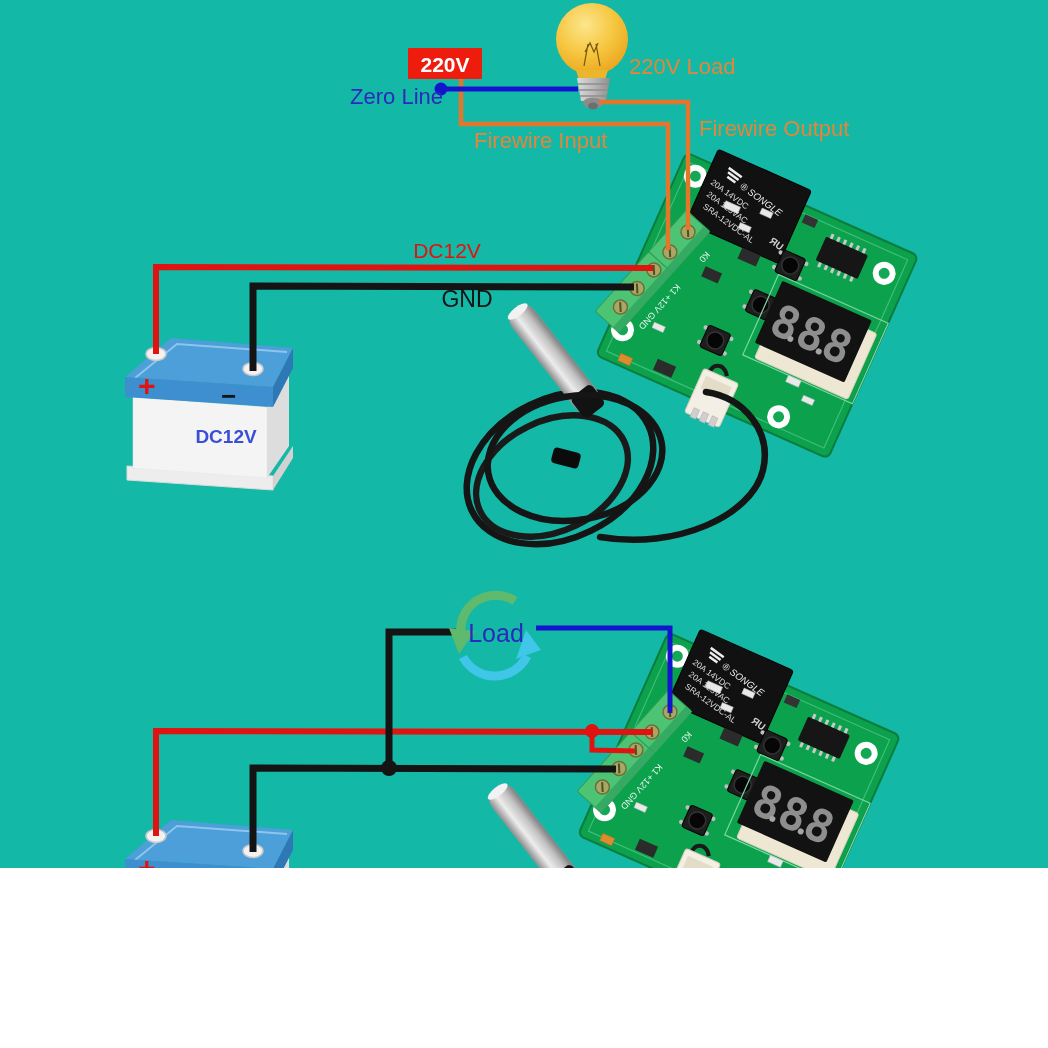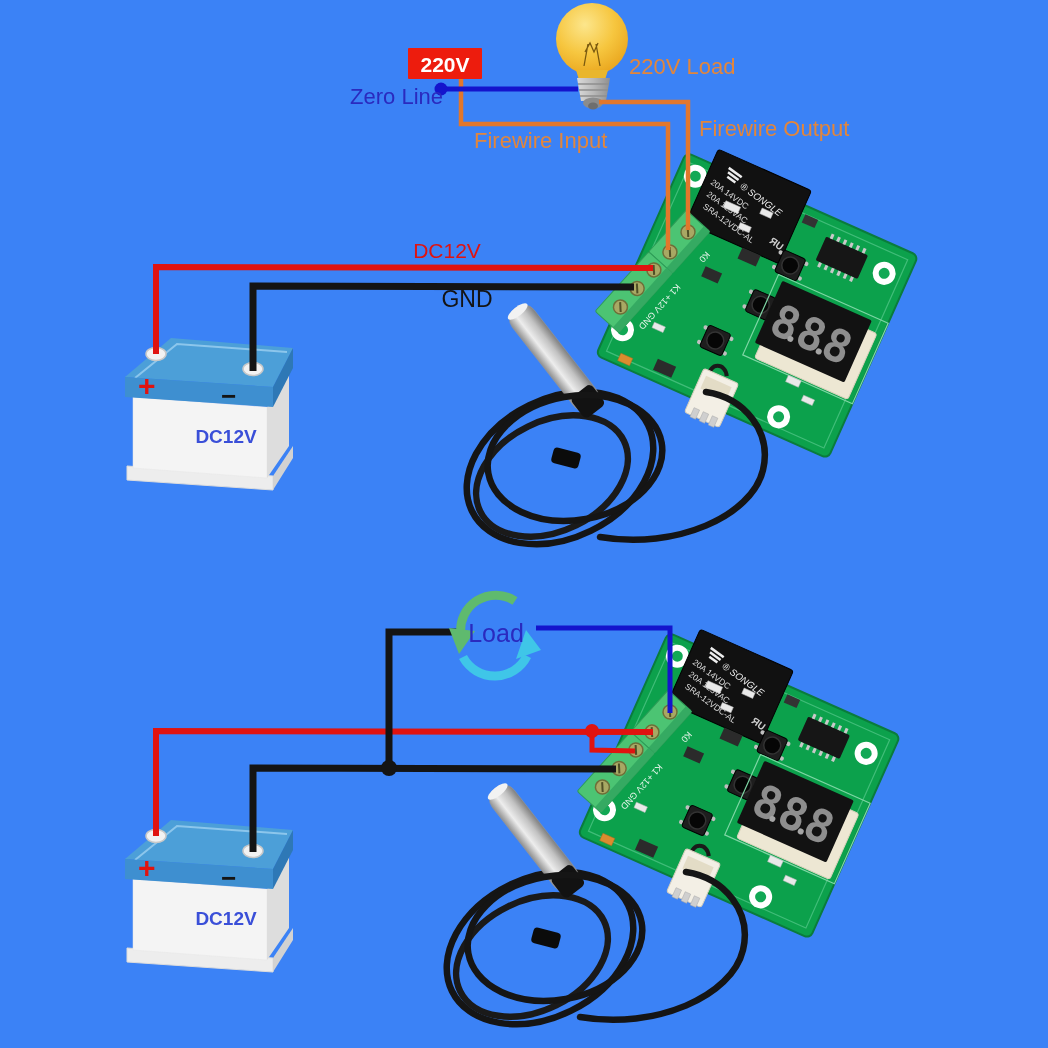--- a/index.html
+++ b/index.html
@@ -1,16 +1,16 @@
 <!DOCTYPE html>
 <html><head>
 <meta charset="utf-8">
 <style>
   html,body{margin:0;padding:0;background:#ffffff;}
-  .stage{width:1048px;height:1048px;position:relative;background:#3b82f6;overflow:hidden;}
+  .stage{width:1048px;height:868px;position:relative;background:#14b8a6;overflow:hidden;}
   svg{display:block;}
   text{font-family:"Liberation Sans",sans-serif;}
   .seg{font-family:"DejaVu Sans Mono",monospace;}
 </style>
 </head>
 <body>
 
 <div class="stage">
 <svg width="1048" height="1048" viewBox="0 0 1048 1048">
   <defs>

